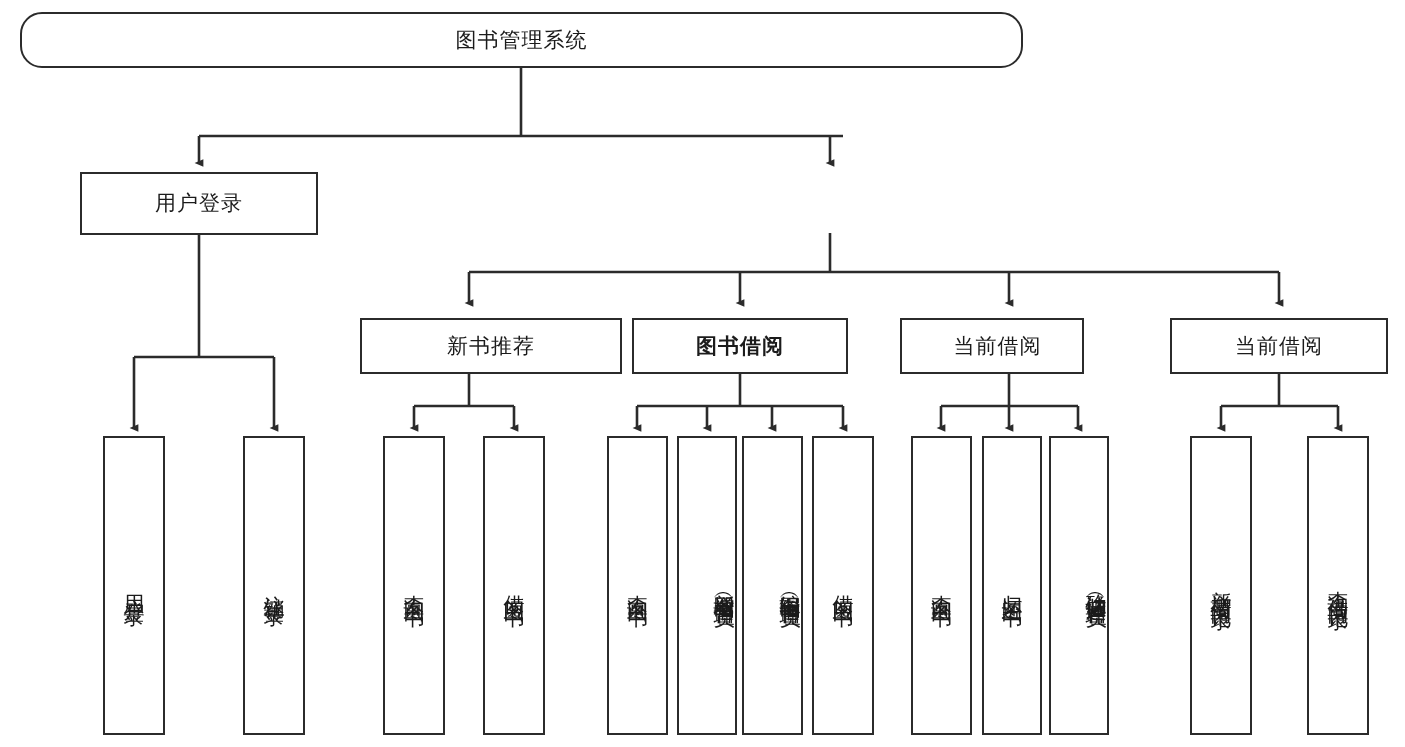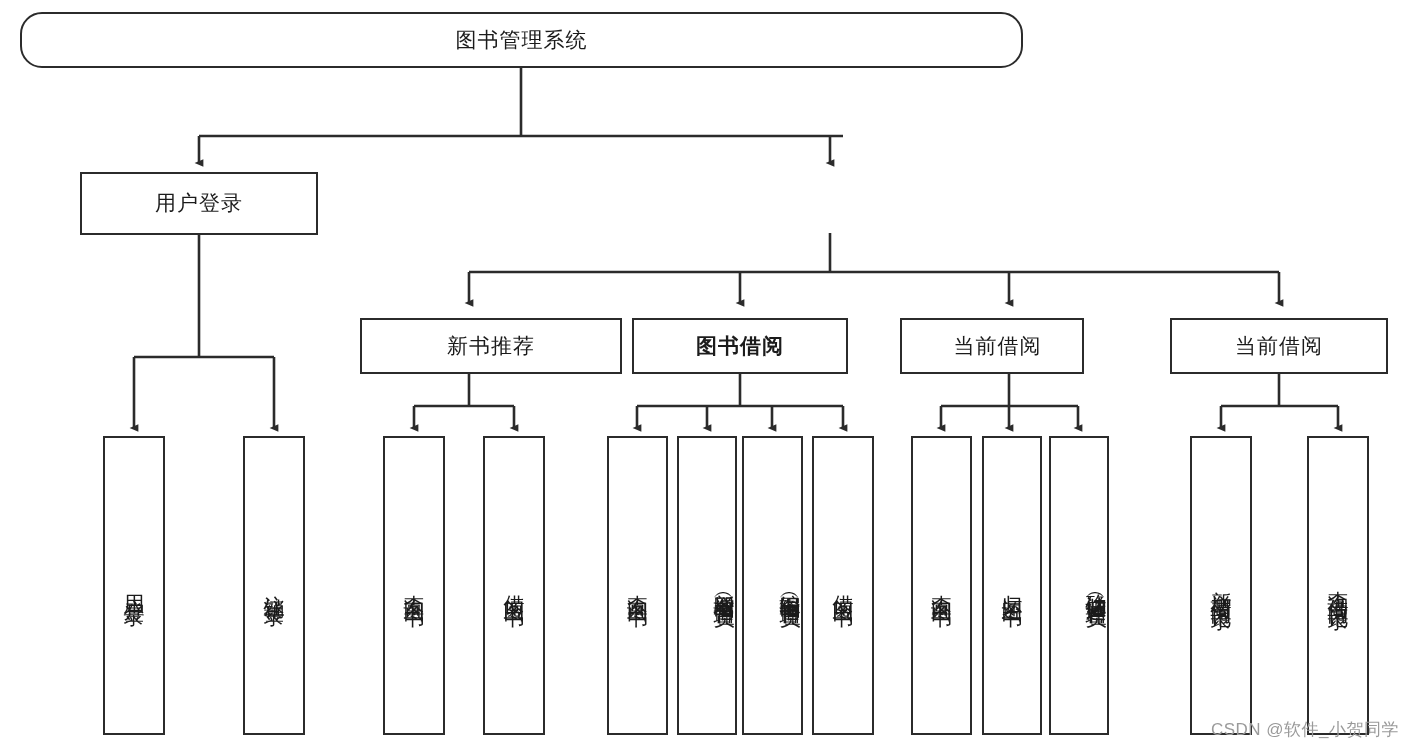--- a/index.html
+++ b/index.html
@@ -175,15 +175,14 @@
     <span>确认归还（管理员）</span>
   </div>
 
   <div class="node v" style="left:1190px; top:436px; width:62px; height:299px;">
     <span>新增借阅记录</span>
   </div>
   <div class="node v" style="left:1307px; top:436px; width:62px; height:299px;">
     <span>查询借阅记录</span>
   </div>
 
-  <div id="watermark">CSDN @软件_小贺同学</div>
 
 </div>
 
 </body></html>

